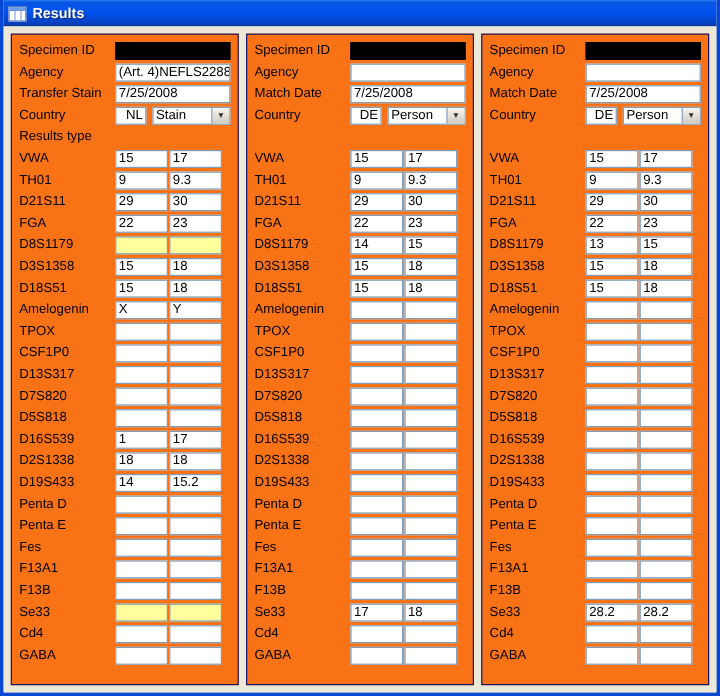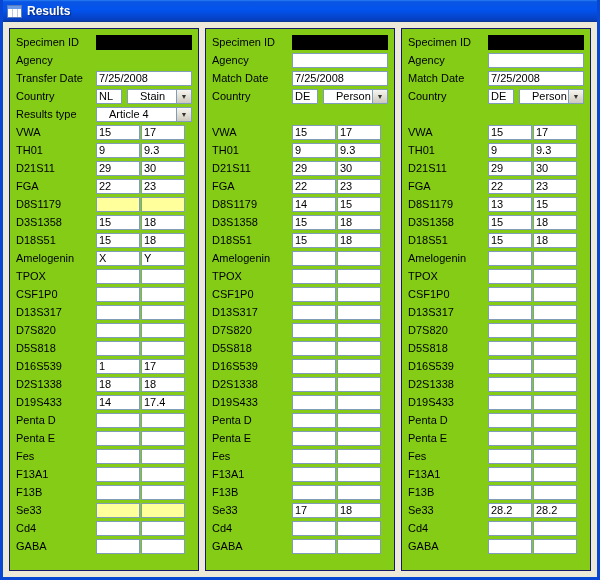--- a/index.html
+++ b/index.html
@@ -39,21 +39,21 @@
     flex: 1;
     display: flex; gap: 6px;
     padding: 6px;
     background: #ECE9D8;
     overflow: hidden;
   }
   .panel {
     flex: 1;
     border: 1px solid #17176B;
     padding: 6px;
-    background: #84cc16;
+    background: #f97316;
     overflow: hidden;
   }
   .panel-head { height: 90px; }
   .row {
     display: flex; align-items: flex-start;
     height: 15px; margin-bottom: 3px;
   }
   .label {
     flex: 0 0 80px; width: 80px;
     color: #000;
@@ -63,34 +63,34 @@
   .bold { font-weight: normal; }
   .field {
     border: 1px solid #7F9DB9;
     background: #fff;
     height: 15px; line-height: 13px;
     padding: 0 2px;
     white-space: nowrap; overflow: hidden;
   }
   .hfield { width: 98px; }
   .vfield { width: 44px; margin-right: 1px; }
-  .code-field { width: 26px; margin-right: 5px; }
+  .code-field { width: 26px; margin-right: 5px; text-align: right; }
   .redacted { background: #000; border-color: #000; }
   .hl { background: #FFFF9C; }
   .combo {
     display: flex;
     border: 1px solid #7F9DB9;
     background: #fff;
     height: 15px;
   }
   .combo-wide { width: 98px; }
   .combo-country { width: 65px; }
   .combo-text {
     flex: 1;
-    padding: 0 12px;
+    padding: 0 2px;
     line-height: 13px;
     white-space: nowrap; overflow: hidden;
   }
   .combo-btn {
     flex: 0 0 15px; width: 15px;
     background: linear-gradient(180deg, #F6F5F0 0%, #E3E0D5 50%, #CDC9BE 100%);
     border-left: 1px solid #7F9DB9;
     font-size: 7px; color: #333;
     display: flex; align-items: center; justify-content: center;
   }
@@ -105,39 +105,36 @@
   </div>
   <div class="panels-area">
       <div class="panel">
         <div class="panel-head">
           <div class="row">
             <div class="label">Specimen ID</div>
             <div class="field hfield redacted"></div>
           </div>
           <div class="row">
             <div class="label">Agency</div>
-          </div>
-          <div class="row">
-            <div class="label">Transfer Date</div>
+            <div class="field hfield">(Art. 4)NEFLS2288</div>
+          </div>
+          <div class="row">
+            <div class="label">Transfer Stain</div>
             <div class="field hfield">7/25/2008</div>
           </div>
           <div class="row">
             <div class="label">Country</div>
             <div class="field code-field">NL</div>
             <div class="combo combo-country">
               <div class="combo-text">Stain</div>
               <div class="combo-btn">▼</div>
             </div>
           </div>
           <div class="row">
             <div class="label">Results type</div>
-            <div class="combo combo-wide">
-              <div class="combo-text">Article 4</div>
-              <div class="combo-btn">▼</div>
-            </div>
           </div>
         </div>
         <div class="loci">
           <div class="row">
             <div class="label bold">VWA</div>
             <div class="field vfield">15</div>
             <div class="field vfield">17</div>
           </div>
           <div class="row">
             <div class="label bold">TH01</div>
@@ -205,21 +202,21 @@
             <div class="field vfield">17</div>
           </div>
           <div class="row">
             <div class="label">D2S1338</div>
             <div class="field vfield">18</div>
             <div class="field vfield">18</div>
           </div>
           <div class="row">
             <div class="label">D19S433</div>
             <div class="field vfield">14</div>
-            <div class="field vfield">17.4</div>
+            <div class="field vfield">15.2</div>
           </div>
           <div class="row">
             <div class="label">Penta D</div>
             <div class="field vfield"></div>
             <div class="field vfield"></div>
           </div>
           <div class="row">
             <div class="label">Penta E</div>
             <div class="field vfield"></div>
             <div class="field vfield"></div>

